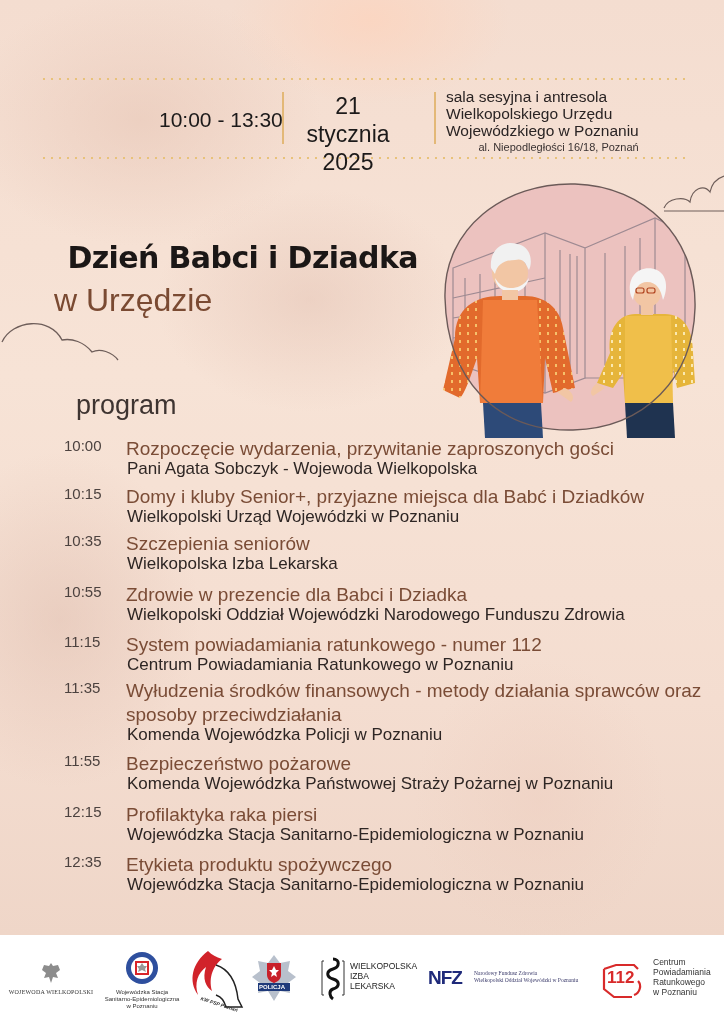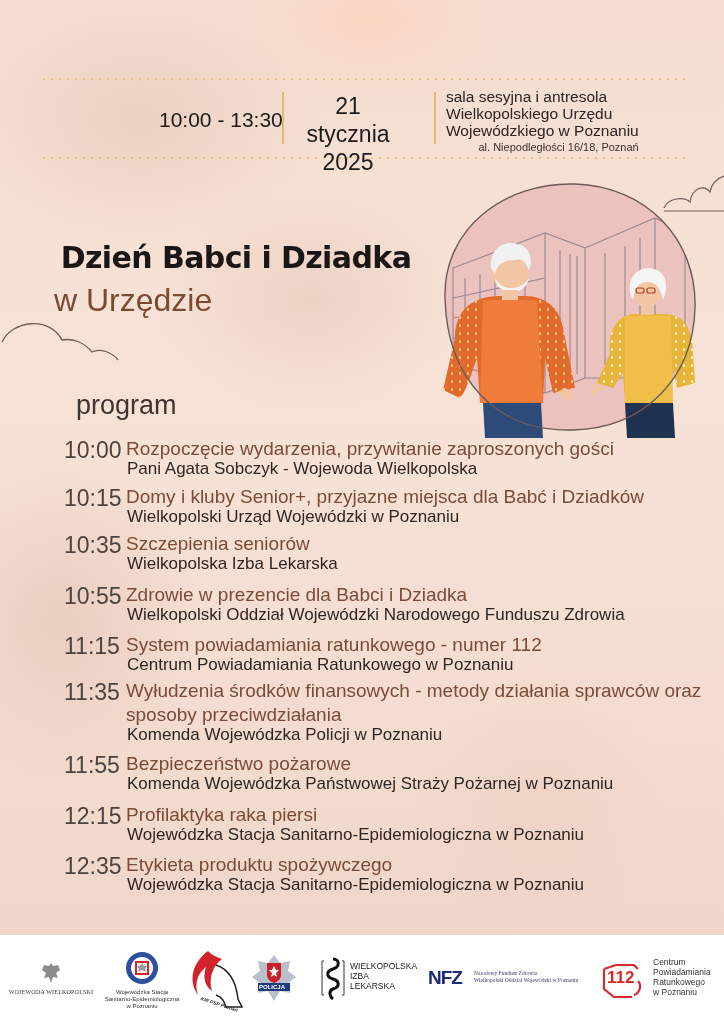--- a/index.html
+++ b/index.html
@@ -36,39 +36,39 @@
     position: absolute; left: 300px; top: 92px; width: 96px; text-align: center;
     font-family: "Liberation Sans", sans-serif; font-size: 23px; line-height: 28px; color: #1c1a1a;
   }
   .hdr-venue {
     position: absolute; left: 446px; top: 88px;
     font-family: "Liberation Sans", sans-serif; font-size: 15.5px; line-height: 17px; color: #2a2424;
   }
   .hdr-venue .addr { font-size: 11px; line-height: 16px; color: #3a3232; text-align: right; }
 
   .title-main {
-    position: absolute; left: 54px; top: 240px; width: 364px; text-align: center;
+    position: absolute; left: 54px; top: 240px; width: 364px; text-align: right;
     font-family: "DejaVu Sans", sans-serif; font-weight: bold; font-size: 30px; color: #1b1716;
     letter-spacing: -0.6px;
   }
   .title-sub {
     position: absolute; left: 54px; top: 282px; width: 364px; 
     font-family: "Liberation Sans", sans-serif; font-size: 32px; color: #7a4a32;
   }
 
   .illus { position: absolute; left: 425px; top: 178px; width: 290px; height: 260px; }
 
   .program-heading {
     position: absolute; left: 76px; top: 390px;
     font-family: "Liberation Sans", sans-serif; font-size: 27px; color: #3e3431;
   }
   .prog-row { position: absolute; left: 64px; width: 640px; }
   .prog-time {
     position: absolute; left: 0; top: 0;
-    font-family: "Liberation Sans", sans-serif; font-size: 23px; color: #4c423f;
+    font-family: "Liberation Sans", sans-serif; font-size: 15px; color: #4c423f;
   }
   .prog-title {
     position: absolute; left: 62px; top: 0; width: 590px;
     font-family: "Liberation Sans", sans-serif; font-size: 19px; line-height: 24px; color: #7a4c36;
     white-space: nowrap;
   }
   .prog-title.wrap { white-space: normal; width: 580px; }
   .prog-org {
     position: absolute; left: 63px;
     font-family: "Liberation Sans", sans-serif; font-size: 17px; color: #2e2624;

